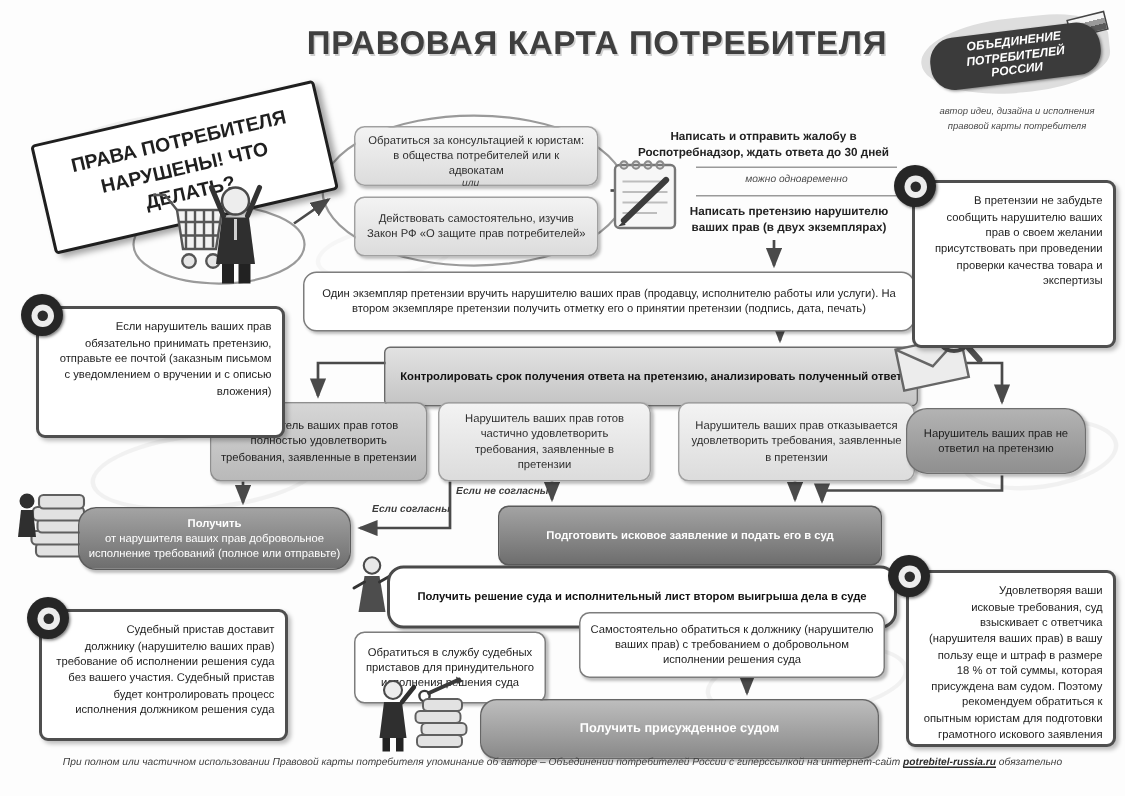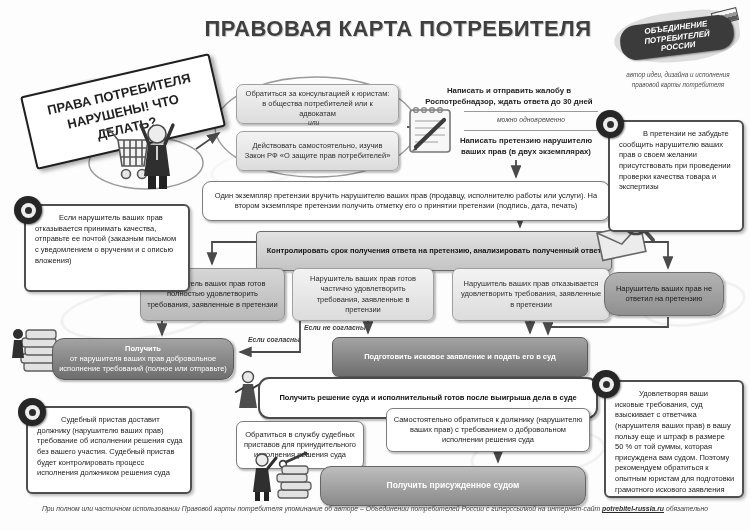--- a/index.html
+++ b/index.html
@@ -34,21 +34,21 @@
   .bx-mid{background:linear-gradient(#d6d6d6,#b9b9b9);border:1px solid #8f8f8f;color:#222;}
   .bx-grey{background:linear-gradient(#b3b3b3,#8f8f8f);border:1px solid #6f6f6f;color:#1c1c1c;}
   .bx-dark{background:linear-gradient(#a3a3a3,#6e6e6e);border:1px solid #5a5a5a;color:#fff;font-weight:bold;}
   .bx-white{background:#ffffff;border:1px solid #7d7d7d;color:#222;}
   .bx-outline{background:#ffffff;border:2px solid #4a4a4a;color:#111;font-weight:bold;border-radius:11px;}
   .lbl{position:absolute;font-size:6.8px;font-style:italic;font-weight:bold;color:#3c3c3c;}
   .hline{position:absolute;height:1px;background:#9a9a9a;}
   .boldtxt{font-weight:bold;}
   
   .co{position:absolute;background:#fff;border:2px solid #4f4f4f;border-radius:6px;padding:7px 7px 5px 9px;
-      font-size:7.5px;line-height:1.42;color:#222;box-sizing:border-box;box-shadow:2px 2px 3px rgba(0,0,0,.25);}
+      font-size:7.5px;line-height:1.42;color:#222;box-sizing:border-box;box-shadow:2px 2px 3px rgba(0,0,0,.25);text-align:right;}
   .co p{margin:0;text-indent:24px;}
   .alert{position:absolute;width:28px;height:28px;border-radius:50%;background:#262626;z-index:6;
          display:flex;align-items:center;justify-content:center;box-shadow:1px 1px 2px rgba(0,0,0,.5);}
   .alert i{width:15px;height:15px;border-radius:50%;background:#ededed;position:relative;display:block;}
   .alert i::after{content:"";position:absolute;left:4px;top:4px;width:7px;height:7px;border-radius:50%;background:#2c2c2c;}
   
   .footer{left:0;top:505px;width:750px;text-align:center;font-size:6.8px;font-style:italic;color:#3d3d3d;}
   .footer a{color:#2b2b2b;text-decoration:underline;font-weight:bold;cursor:pointer;}
   svg.arrows{position:absolute;left:0;top:0;pointer-events:none;}
   .ic{position:absolute;}
@@ -198,21 +198,21 @@
   </div>
 
   <div class="bx bx-dark" style="left:332px;top:337px;width:256px;height:34px;">Подготовить  исковое заявление и подать его в суд</div>
 
   <svg class="ic" style="left:234px;top:370px;" width="28" height="40" viewBox="0 0 28 40">
     <circle cx="14" cy="7" r="5.5" fill="#e8e8e8" stroke="#4a4a4a" stroke-width="1.4"></circle>
     <path d="M5,38 L9,14 H19 L23,38 Z" fill="#4d4d4d"></path>
     <path d="M9,18 L2,22 M19,18 L26,14" stroke="#333" stroke-width="2" stroke-linecap="round"></path>
   </svg>
 
-  <div class="bx bx-outline" style="left:258px;top:377px;width:340px;height:24px;">Получить решение суда и исполнительный готов после выигрыша дела в суде</div>
+  <div class="bx bx-outline" style="left:258px;top:377px;width:340px;height:24px;">Получить решение суда и исполнительный лист втором выигрыша дела в суде</div>
 
   <div class="bx bx-white" style="left:236px;top:408px;width:128px;height:48px;margin-top:13px;">Обратиться в службу судебных приставов для  принудительного исполнения решения суда</div>
   <div class="bx bx-white" style="left:386px;top:408px;width:204px;height:44px;">Самостоятельно обратиться к должнику (нарушителю ваших прав) с требованием о добровольном исполнении решения суда</div>
 
   <svg class="ic" style="left:278px;top:450px;" width="32" height="20" viewBox="0 0 32 20">
     <circle cx="5" cy="14" r="3.4" fill="none" stroke="#3a3a3a" stroke-width="1.6"></circle>
     <path d="M8,12 L28,3" stroke="#3a3a3a" stroke-width="2.6" stroke-linecap="round"></path>
     <path d="M26,1 L31,4 L27,6 Z" fill="#3a3a3a"></path>
   </svg>
 
@@ -237,28 +237,28 @@
       <i></i>
     </div>
   <div class="co" style="left:608px;top:120px;width:136px;height:112px;">
     <p>В претензии не забудьте сообщить нарушителю ваших прав о своем желании присутствовать при проведении проверки качества товара и экспертизы</p>
   </div>
 
   <div class="alert" style="left:14px;top:196px;">
       <i></i>
     </div>
   <div class="co" style="left:24px;top:204px;width:166px;height:88px;">
-    <p>Если нарушитель ваших прав отказывается принимать качества, отправьте ее почтой (заказным письмом с уведомлением о вручении и с описью вложения)</p>
+    <p>Если нарушитель ваших прав обязательно принимать претензию, отправьте ее почтой (заказным письмом с уведомлением о вручении и с описью вложения)</p>
   </div>
 
   <div class="alert" style="left:592px;top:370px;">
       <i></i>
     </div>
   <div class="co" style="left:604px;top:380px;width:140px;height:118px;">
-    <p>Удовлетворяя ваши исковые требования, суд взыскивает с ответчика (нарушителя ваших прав) в вашу пользу еще и штраф в размере 50 % от той суммы, которая присуждена вам судом. Поэтому рекомендуем обратиться к опытным юристам для подготовки грамотного искового заявления</p>
+    <p>Удовлетворяя ваши исковые требования, суд взыскивает с ответчика (нарушителя ваших прав) в вашу пользу еще и штраф в размере 18 % от той суммы, которая присуждена вам судом. Поэтому рекомендуем обратиться к опытным юристам для подготовки грамотного искового заявления</p>
   </div>
 
   <div class="alert" style="left:18px;top:398px;">
       <i></i>
     </div>
   <div class="co" style="left:26px;top:406px;width:166px;height:88px;">
     <p>Судебный пристав доставит должнику (нарушителю ваших прав) требование об исполнении решения суда без вашего участия. Судебный пристав будет контролировать процесс исполнения должником решения суда</p>
   </div>
 
   <div class="abs footer">

